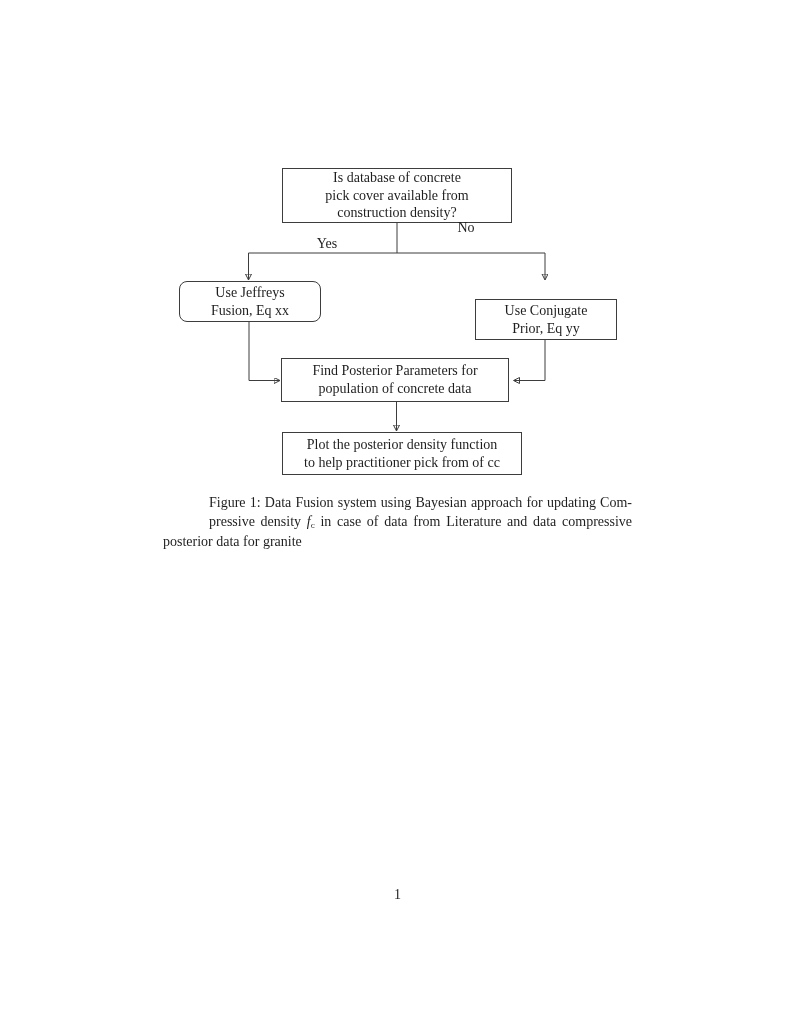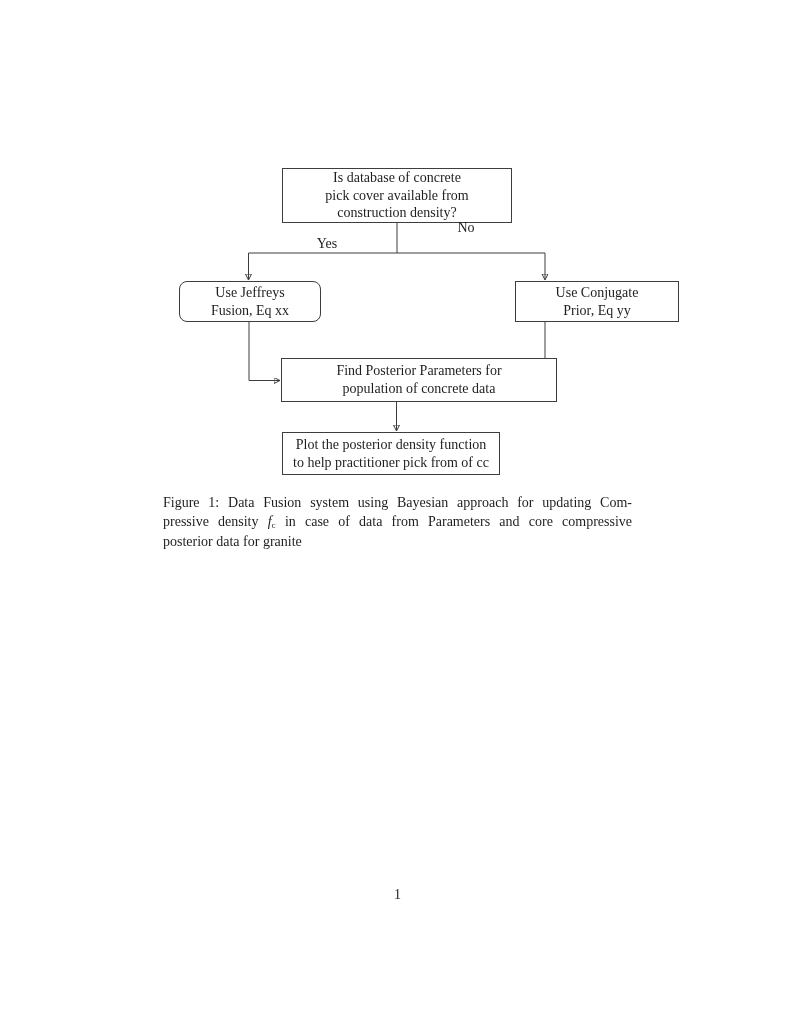--- a/index.html
+++ b/index.html
@@ -42,23 +42,23 @@
     justify-content: center;
     align-items: center;
     text-align: center;
     font-size: 14px;
     line-height: 17.8px;
     color: #1e1e1e;
   }
   .node .nline { white-space: nowrap; }
   #node-question  { left: 282px; top: 168px; width: 230px; height: 55px; }
   #node-jeffreys  { left: 179px; top: 281px; width: 142px; height: 41px; border-radius: 8px; }
-  #node-conjugate { left: 475px; top: 281px; width: 164px; height: 41px; margin-left: 40px; }
-  #node-posterior { left: 281px; top: 358px; width: 276px; height: 44px; }
-  #node-plot      { left: 282px; top: 432px; width: 218px; height: 43px; }
+  #node-conjugate { left: 475px; top: 299px; width: 142px; height: 41px; }
+  #node-posterior { left: 281px; top: 358px; width: 228px; height: 44px; }
+  #node-plot      { left: 282px; top: 432px; width: 240px; height: 43px; }
   .edge-label {
     position: absolute;
     transform: translateX(-50%);
     font-size: 14px;
     line-height: 16px;
     color: #1e1e1e;
   }
   #label-yes { left: 327px; top: 236px; }
   #label-no  { left: 466px; top: 220px; }
   .caption {
@@ -66,20 +66,21 @@
     left: 163px;
     top: 493px;
     width: 469px;
     font-size: 14px;
     line-height: 19.3px;
     color: #1e1e1e;
   }
   .cap-line.justify {
     text-align: justify;
     text-align-last: justify;
+    margin-left: 46px;
   }
   .caption .math i {
     font-style: italic;
     font-family: "Liberation Serif", "DejaVu Serif", serif;
   }
   .caption .math sub {
     font-size: 0.66em;
     line-height: 0;
     vertical-align: -0.22em;
   }
@@ -151,20 +152,20 @@
       <div class="nline">to help practitioner pick from of cc</div>
     </div>
 
   </div>
 
   <div class="caption">
     <div class="cap-line justify">Figure 1: Data Fusion system using Bayesian approach for updating Com-</div>
     <div class="cap-line justify">
       <span>pressive density</span>
       <span class="math"><i>f</i><sub>c</sub></span>
-      <span>in case of data from Parameters and core compressive</span>
+      <span>in case of data from Literature and data compressive</span>
     </div>
     <div class="cap-line">posterior data for granite</div>
   </div>
 
   <div class="page-number">1</div>
 
 </div>
 
 </body></html>

